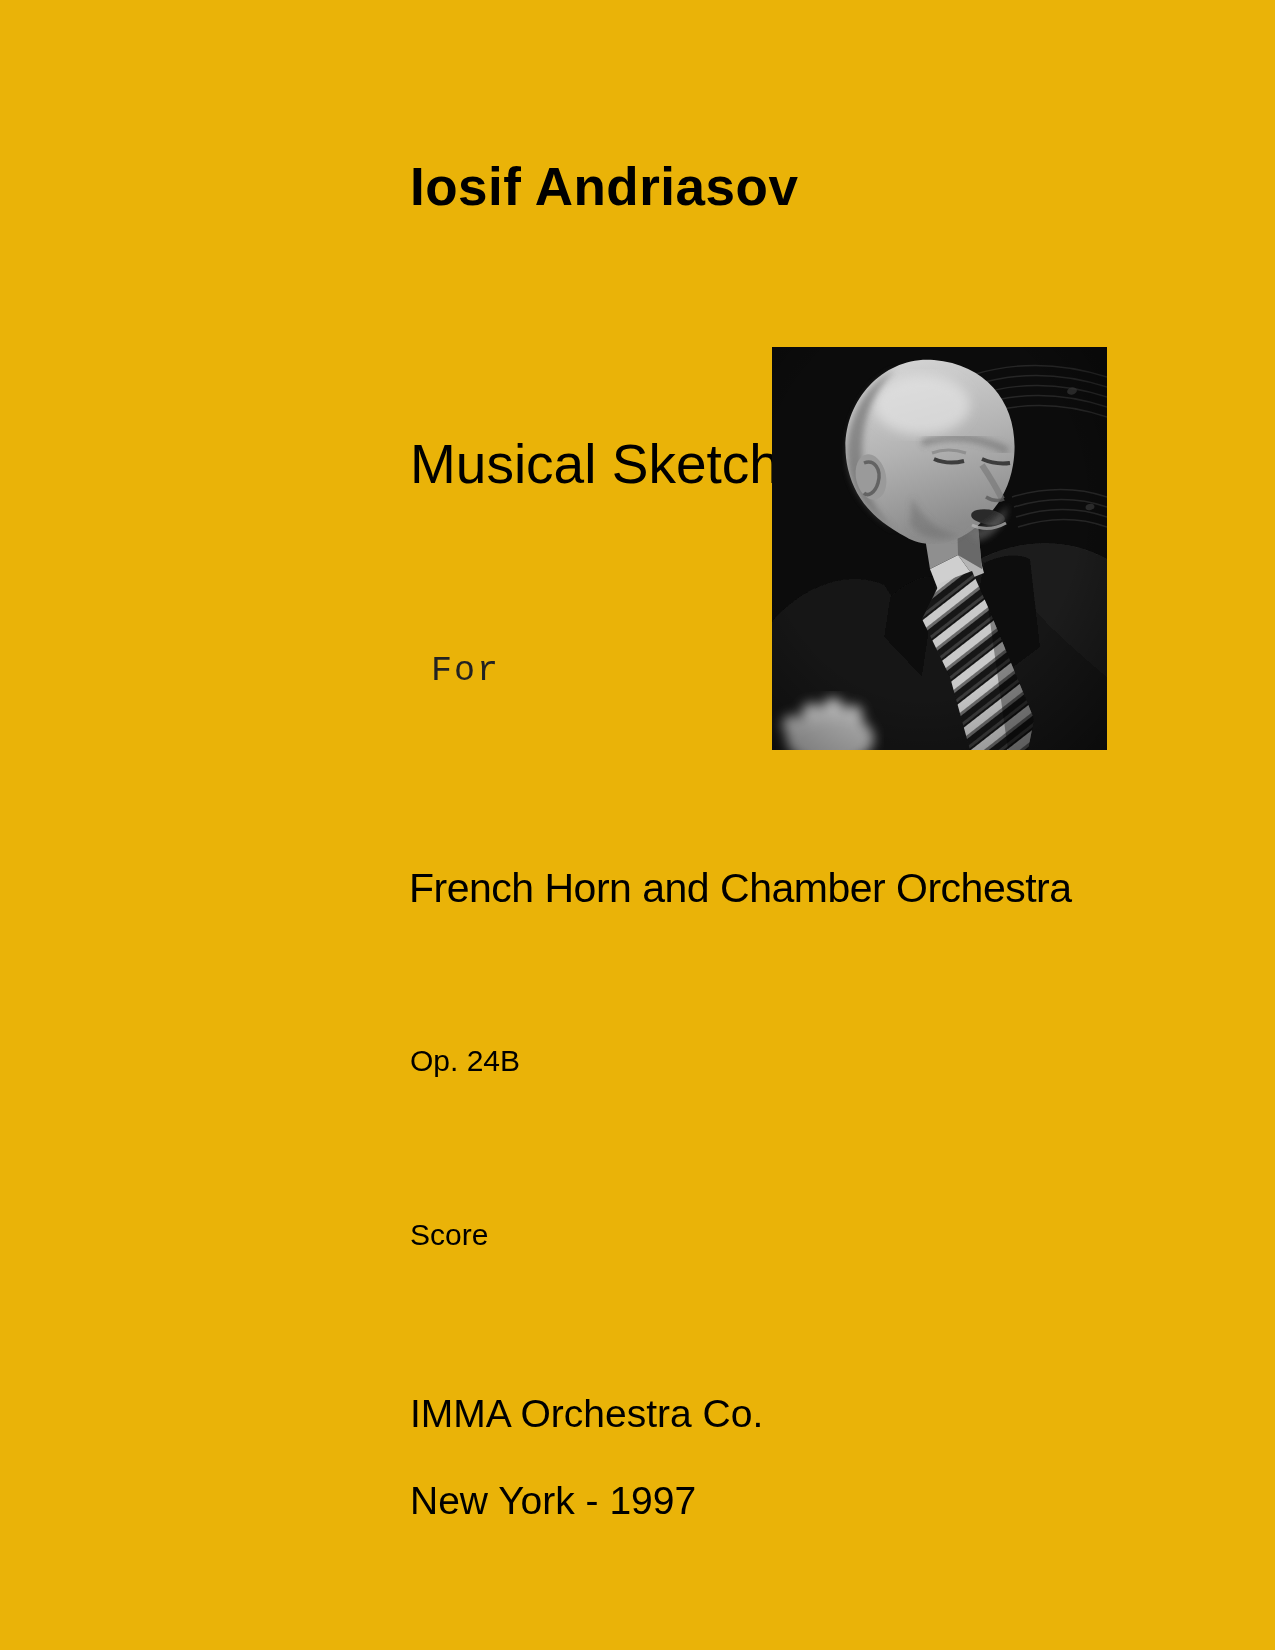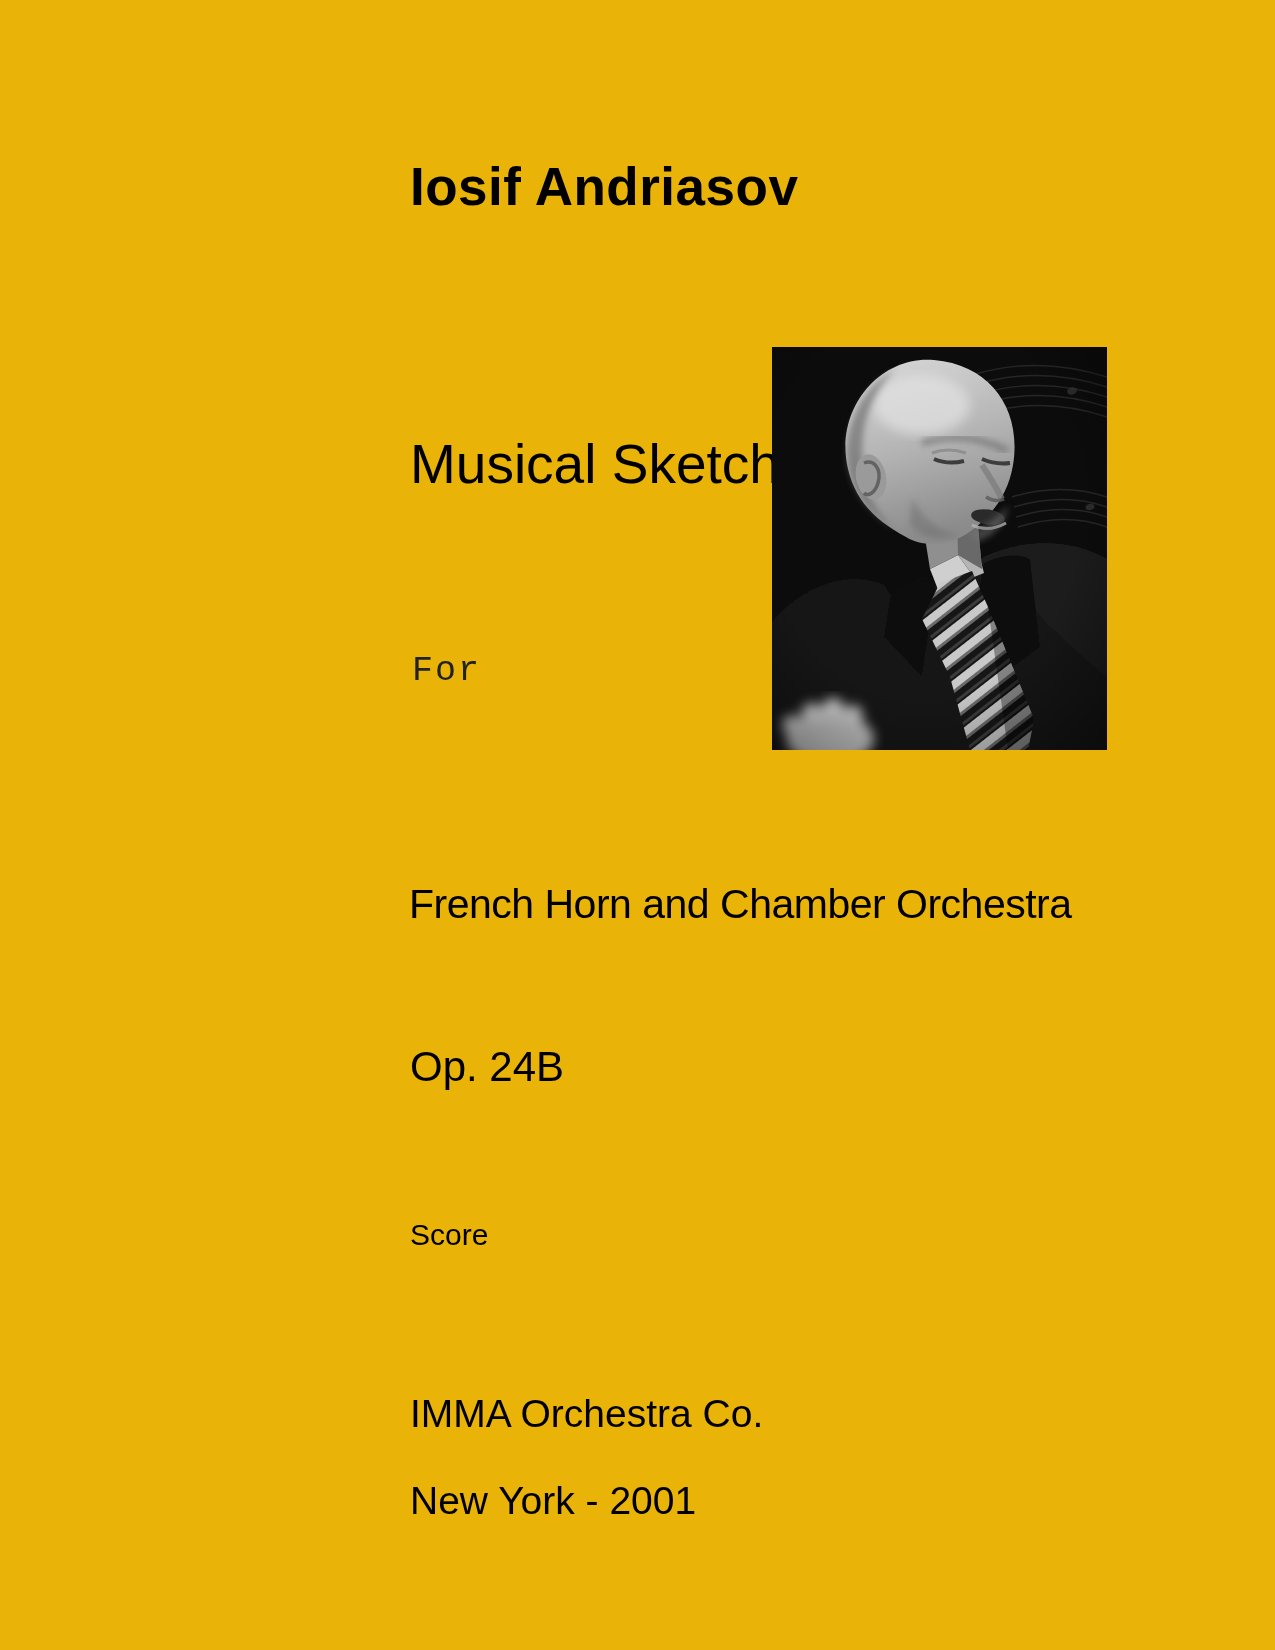--- a/index.html
+++ b/index.html
@@ -30,38 +30,37 @@
     letter-spacing: 0.5px;
     font-family: "Liberation Sans", sans-serif;
   }
   .worktitle {
     left: 410px;
     top: 434px;
     font-size: 55px;
     font-weight: 400;
   }
   .forlabel {
-    left: 412px;
+    left: 431px;
     top: 652px;
     font-size: 35px;
     color: #222222;
     font-family: "Liberation Mono", "DejaVu Sans Mono", monospace;
     letter-spacing: 2px;
   }
   .instrumentation {
     left: 409px;
     top: 866px;
     font-size: 41px;
     letter-spacing: -0.5px;
-    margin-top: 16px;
   }
   .opus {
     left: 410px;
     top: 1044px;
-    font-size: 42px;
+    font-size: 30px;
   }
   .doctype {
     left: 410px;
     top: 1218px;
     font-size: 30px;
   }
   .publisher {
     left: 410px;
     top: 1392px;
     font-size: 39px;
@@ -88,21 +87,21 @@
 
   <div class="tb forlabel">For</div>
 
   <div class="tb instrumentation">French Horn and Chamber Orchestra</div>
 
   <div class="tb opus">Op. 24B</div>
 
   <div class="tb doctype">Score</div>
 
   <div class="tb publisher"><span>IMMA Orchestra Co.</span><br>
-  <span>New York - 2001</span></div>
+  <span>New York - 1997</span></div>
 
   <svg class="photo" viewBox="0 0 335 403" xmlns="http://www.w3.org/2000/svg" aria-hidden="true">
     <defs>
       <linearGradient id="headGrad" x1="0" y1="0" x2="0.25" y2="1">
         <stop offset="0" stop-color="#d9d9d9"></stop>
         <stop offset="0.55" stop-color="#b3b3b3"></stop>
         <stop offset="1" stop-color="#8c8c8c"></stop>
       </linearGradient>
       <radialGradient id="vig" cx="0.45" cy="0.4" r="0.85">
         <stop offset="0.55" stop-color="#000000" stop-opacity="0"></stop>

